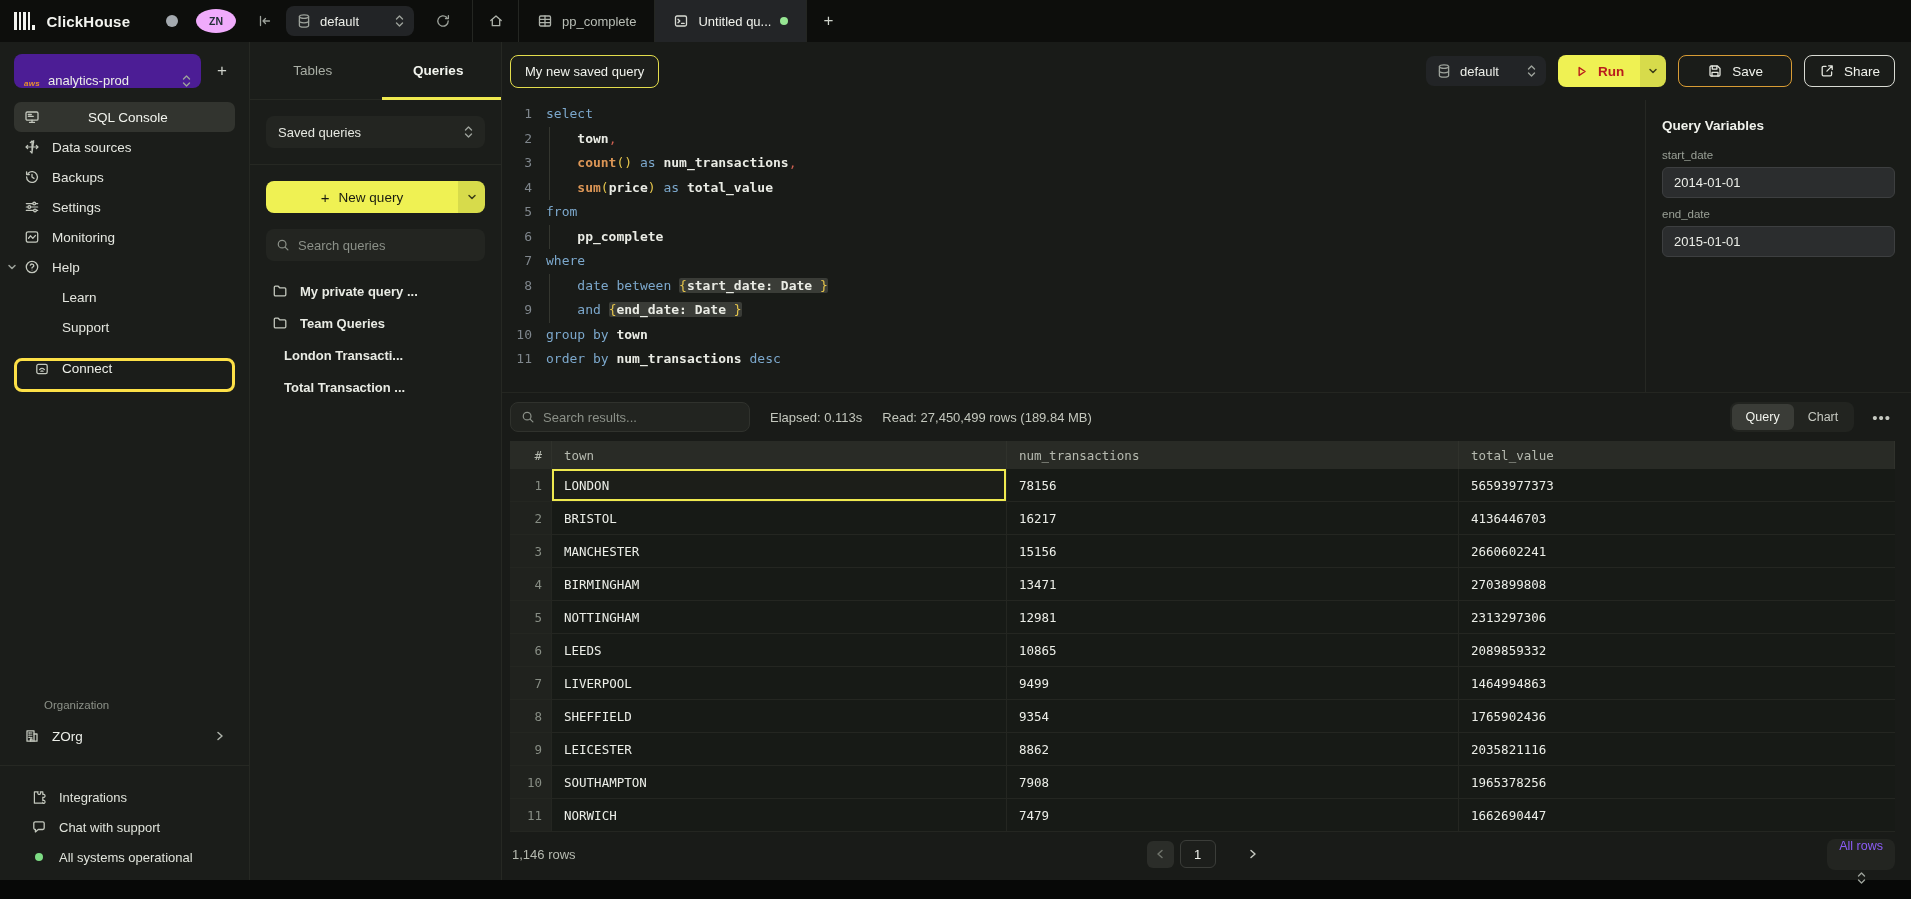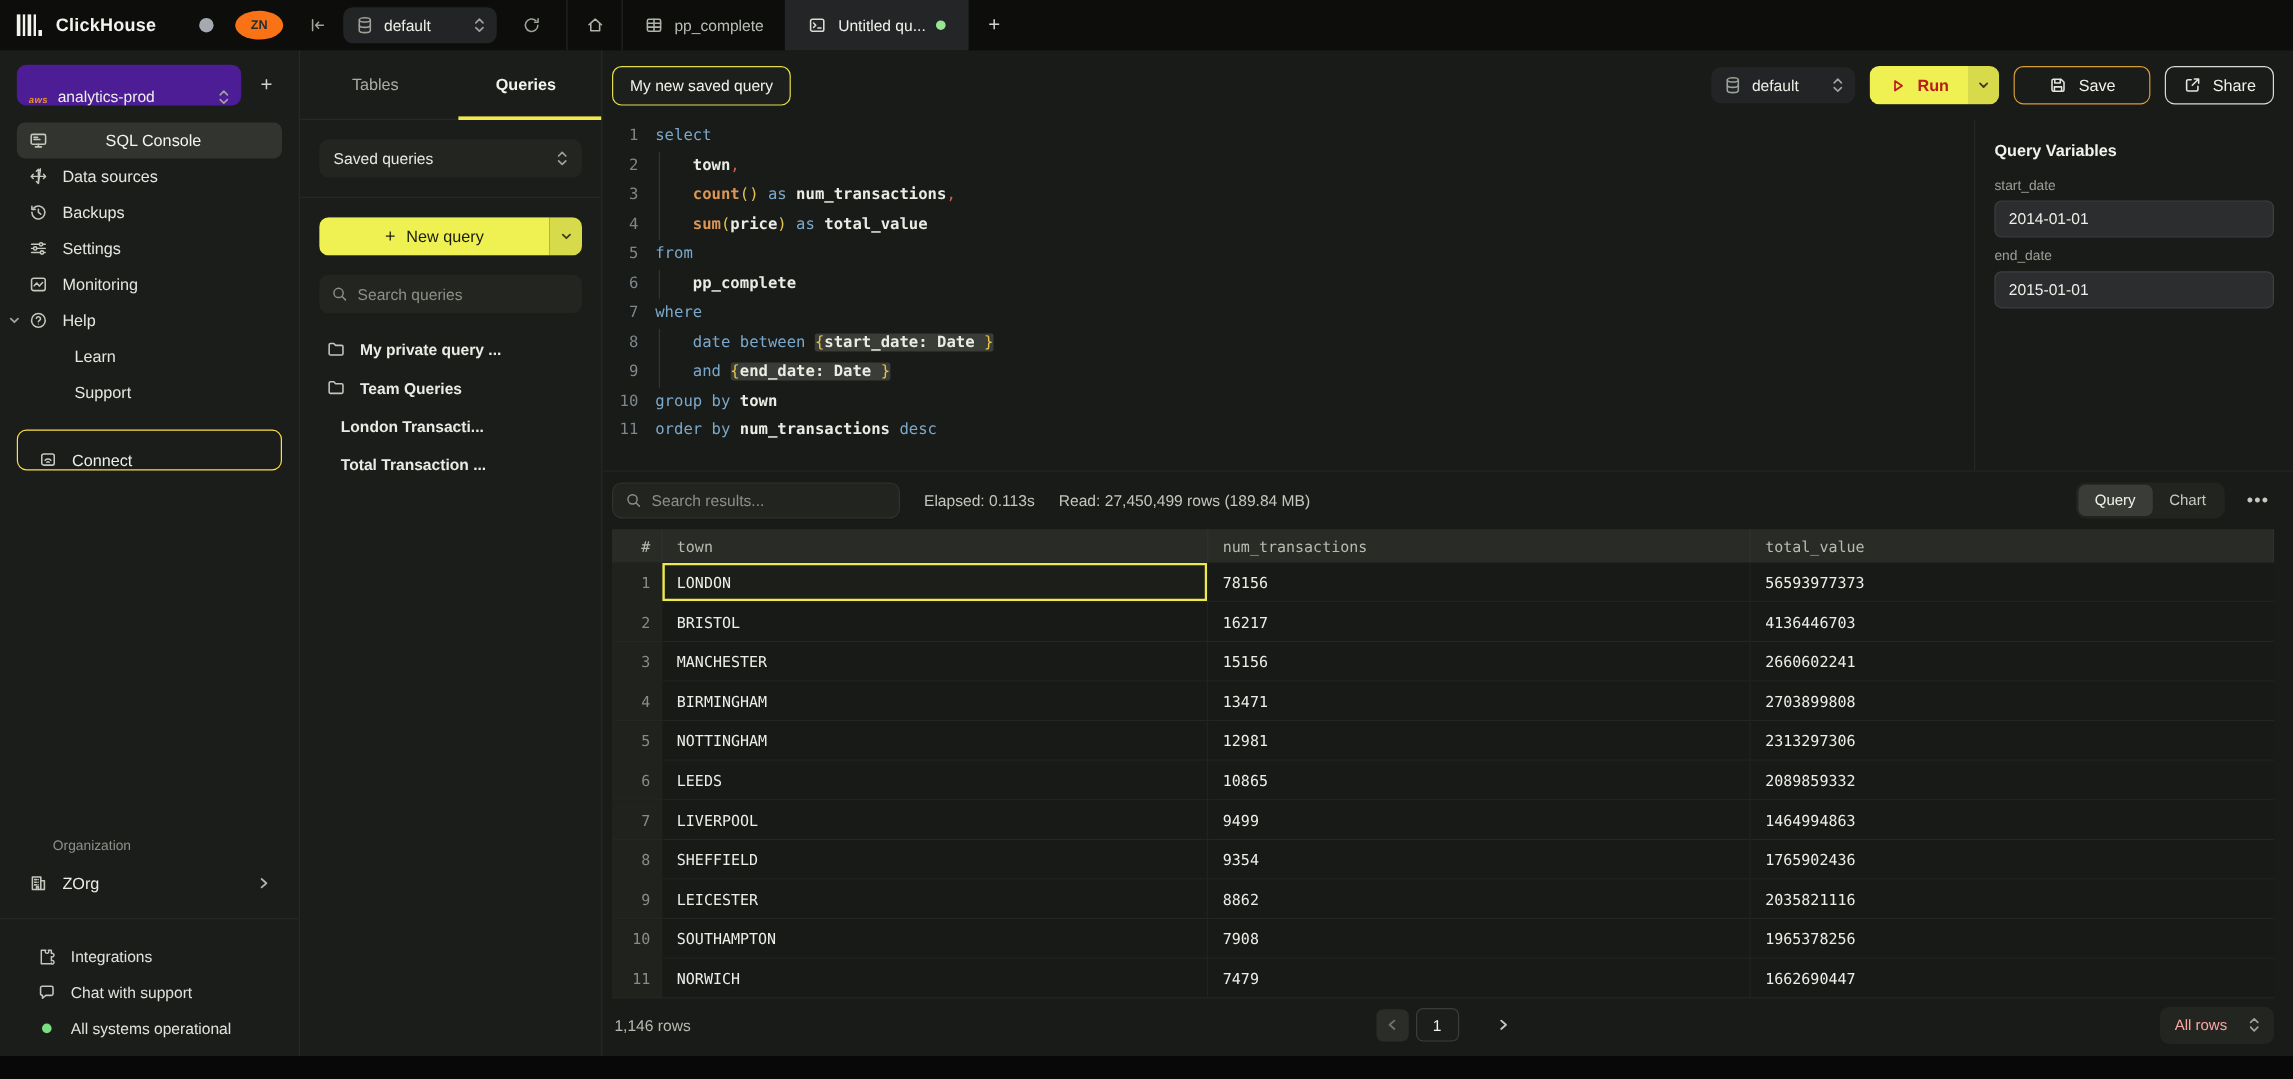--- a/index.html
+++ b/index.html
@@ -8,21 +8,21 @@
   .app { width:1911px; height:899px; background:#191b18; overflow:hidden; display:flex; flex-direction:column; position:relative; }
 
   
   .topbar { height:42px; background:#0d0e0c; display:flex; align-items:stretch; flex:0 0 auto; }
   .brand-area { width:250px; display:flex; align-items:center; padding:0 14px; gap:8px; flex:0 0 auto; }
   .ch-logo { display:flex; align-items:flex-end; gap:2px; height:18px; margin-right:4px; }
   .ch-logo i { display:block; width:2.5px; height:18px; background:#f2f3ef; }
   .ch-logo i.short { height:5px; }
   .brand-name { font-size:15px; font-weight:600; letter-spacing:.2px; color:#f2f3ef; }
   .notif-dot { width:12px; height:12px; border-radius:50%; background:#a4aab0; margin-left:auto; margin-right:10px; }
-  .avatar { width:40px; height:24px; border-radius:50%; background:#f97316; color:#222e36; font-size:10.5px; font-weight:700; display:flex; align-items:center; justify-content:center; }
+  .avatar { width:40px; height:24px; border-radius:50%; background:#f0abfc; color:#222e36; font-size:10.5px; font-weight:700; display:flex; align-items:center; justify-content:center; }
   .nav-area { flex:1; display:flex; align-items:center; }
   .icon-btn { width:30px; height:30px; display:flex; align-items:center; justify-content:center; color:#9da29b; border-radius:6px; cursor:pointer; }
   .tb-select { height:30px; background:#222426; border-radius:8px; display:flex; align-items:center; gap:8px; padding:0 10px; font-size:13px; color:#eceee8; margin:0 14px 0 6px; min-width:128px; cursor:pointer; }
   .tb-select .chev { margin-left:auto; color:#9da29b; }
   .tabstrip { display:flex; align-items:stretch; height:100%; border-left:1px solid #242622; margin-left:14px; }
   .home-btn { width:46px; display:flex; align-items:center; justify-content:center; color:#aeb3ab; border-right:1px solid #242622; cursor:pointer; }
   .tab { display:flex; align-items:center; gap:9px; padding:0 18px; font-size:13px; color:#b9beb6; border-right:1px solid #242622; cursor:pointer; }
   .tab.active { background:#232527; color:#f0f2ec; }
   .tab .green-dot { width:8px; height:8px; border-radius:50%; background:#97e693; }
   .newtab-btn { width:42px; display:flex; align-items:center; justify-content:center; color:#cfd3cb; font-size:17px; cursor:pointer; }
@@ -36,21 +36,21 @@
   .service-select { flex:1; height:34px; background:#4c1d95; border-radius:8px; display:flex; align-items:flex-end; gap:8px; padding:0 10px; font-size:13px; color:#eceee8; cursor:pointer; }
   .service-select .chev { margin-left:auto; color:#9da29b; }
   .aws-mark { color:#e8912d; font-size:8px; font-weight:700; font-style:italic; letter-spacing:.3px; }
   .side-plus { color:#cfd3cb; font-size:17px; width:26px; height:26px; display:flex; align-items:center; justify-content:center; cursor:pointer; }
   .nav-list { padding:0 14px; display:flex; flex-direction:column; }
   .nav-item { height:30px; display:flex; align-items:center; gap:12px; padding:0 10px; border-radius:7px; font-size:13.5px; color:#e4e6df; cursor:pointer; position:relative; }
   .nav-item .ni-icon { color:#c3c7bd; display:flex; width:16px; justify-content:center; }
   .nav-item.active { background:#32342f; color:#f2f4ee;gap:48px; }
   .nav-item .expander { position:absolute; left:-7px; color:#9da29b; display:flex; }
   .nav-sub { height:30px; display:flex; align-items:center; padding-left:48px; font-size:13.5px; color:#e4e6df; cursor:pointer; }
-  .connect-btn { margin:16px 14px 0; height:34px; border:1px solid #fde047; border-radius:8px; display:flex; align-items:flex-end; gap:12px; padding:0 17px; font-size:13.5px; color:#eceee8; cursor:pointer; }
+  .connect-btn { margin:16px 14px 0; height:34px; border:3px solid #fde047; border-radius:8px; display:flex; align-items:flex-start; gap:12px; padding:0 17px; font-size:13.5px; color:#eceee8; cursor:pointer; }
   .connect-btn .ni-icon { color:#c3c7bd; display:flex; }
   .sidebar-bottom { margin-top:auto; }
   .org-label { font-size:11.5px; color:#8c9188; padding:0 31px 10px;margin-left:13px; }
   .org-row { height:30px; margin:0 14px; display:flex; align-items:center; gap:12px; padding:0 10px; border-radius:7px; font-size:13.5px; color:#eceee8; cursor:pointer; }
   .org-row .ni-icon { color:#c3c7bd; display:flex; }
   .org-row .chev-r { margin-left:auto; color:#aeb3ab; display:flex; }
   .side-divider { border-top:1px solid #262823; margin:14px 0 16px; }
   .foot-item { height:30px; display:flex; align-items:center; gap:12px; padding:0 24px 0 31px; font-size:13px; color:#e0e3db; cursor:pointer; }
   .foot-item .ni-icon { color:#c3c7bd; display:flex; width:16px; justify-content:center; }
   .status-dot { width:8px; height:8px; border-radius:50%; background:#7ddc84; margin:0 4px; }
@@ -131,21 +131,21 @@
   .rt-body .cell.num-col { background:#20221e; color:#878d84; }
   .rt-body .cell.selected { box-shadow:inset 0 0 0 2px #efe94f; background:#1c1e19; }
   .rt-body .cell:last-child { border-right:none; }
 
   .pagination { flex:1; display:flex; align-items:center; padding:0 16px 4px 10px; position:relative; }
   .rowcount { font-size:13px; color:#b6bab0; }
   .page-ctrl { position:absolute; left:50%; transform:translateX(-50%); display:flex; align-items:center; gap:6px; }
   .pg-prev { width:27px; height:27px; background:#2b2d29; border-radius:6px; color:#70746c; display:flex; align-items:center; justify-content:center; cursor:default; }
   .pg-num { min-width:36px; height:28px; border:1px solid #3b3d39; border-radius:6px; color:#f0f2ec; font-size:13px; display:flex; align-items:center; justify-content:center; cursor:pointer; background:#1c1e1b; }
   .pg-next { width:27px; height:27px; color:#c6c9c1; display:flex; align-items:center; justify-content:center; cursor:pointer; margin-left:18px; }
-  .pagesize { margin-left:auto; height:31px; background:#232521; border-radius:8px; display:flex; align-items:center; gap:18px; padding:0 12px; font-size:12.5px; color:#fca5a5; cursor:pointer; }
+  .pagesize { margin-left:auto; height:31px; background:#232521; border-radius:8px; display:flex; align-items:center; gap:18px; padding:0 12px; font-size:12.5px; color:#8b5cf6; cursor:pointer;flex-direction:column; }
   .pagesize .chev { color:#9da29b; }
 
   .bottom-strip { height:19px; flex:0 0 auto; background:#070807; }
   svg { display:block; }
 </style>
 </head>
 <body>
 
 <div class="app">
 

